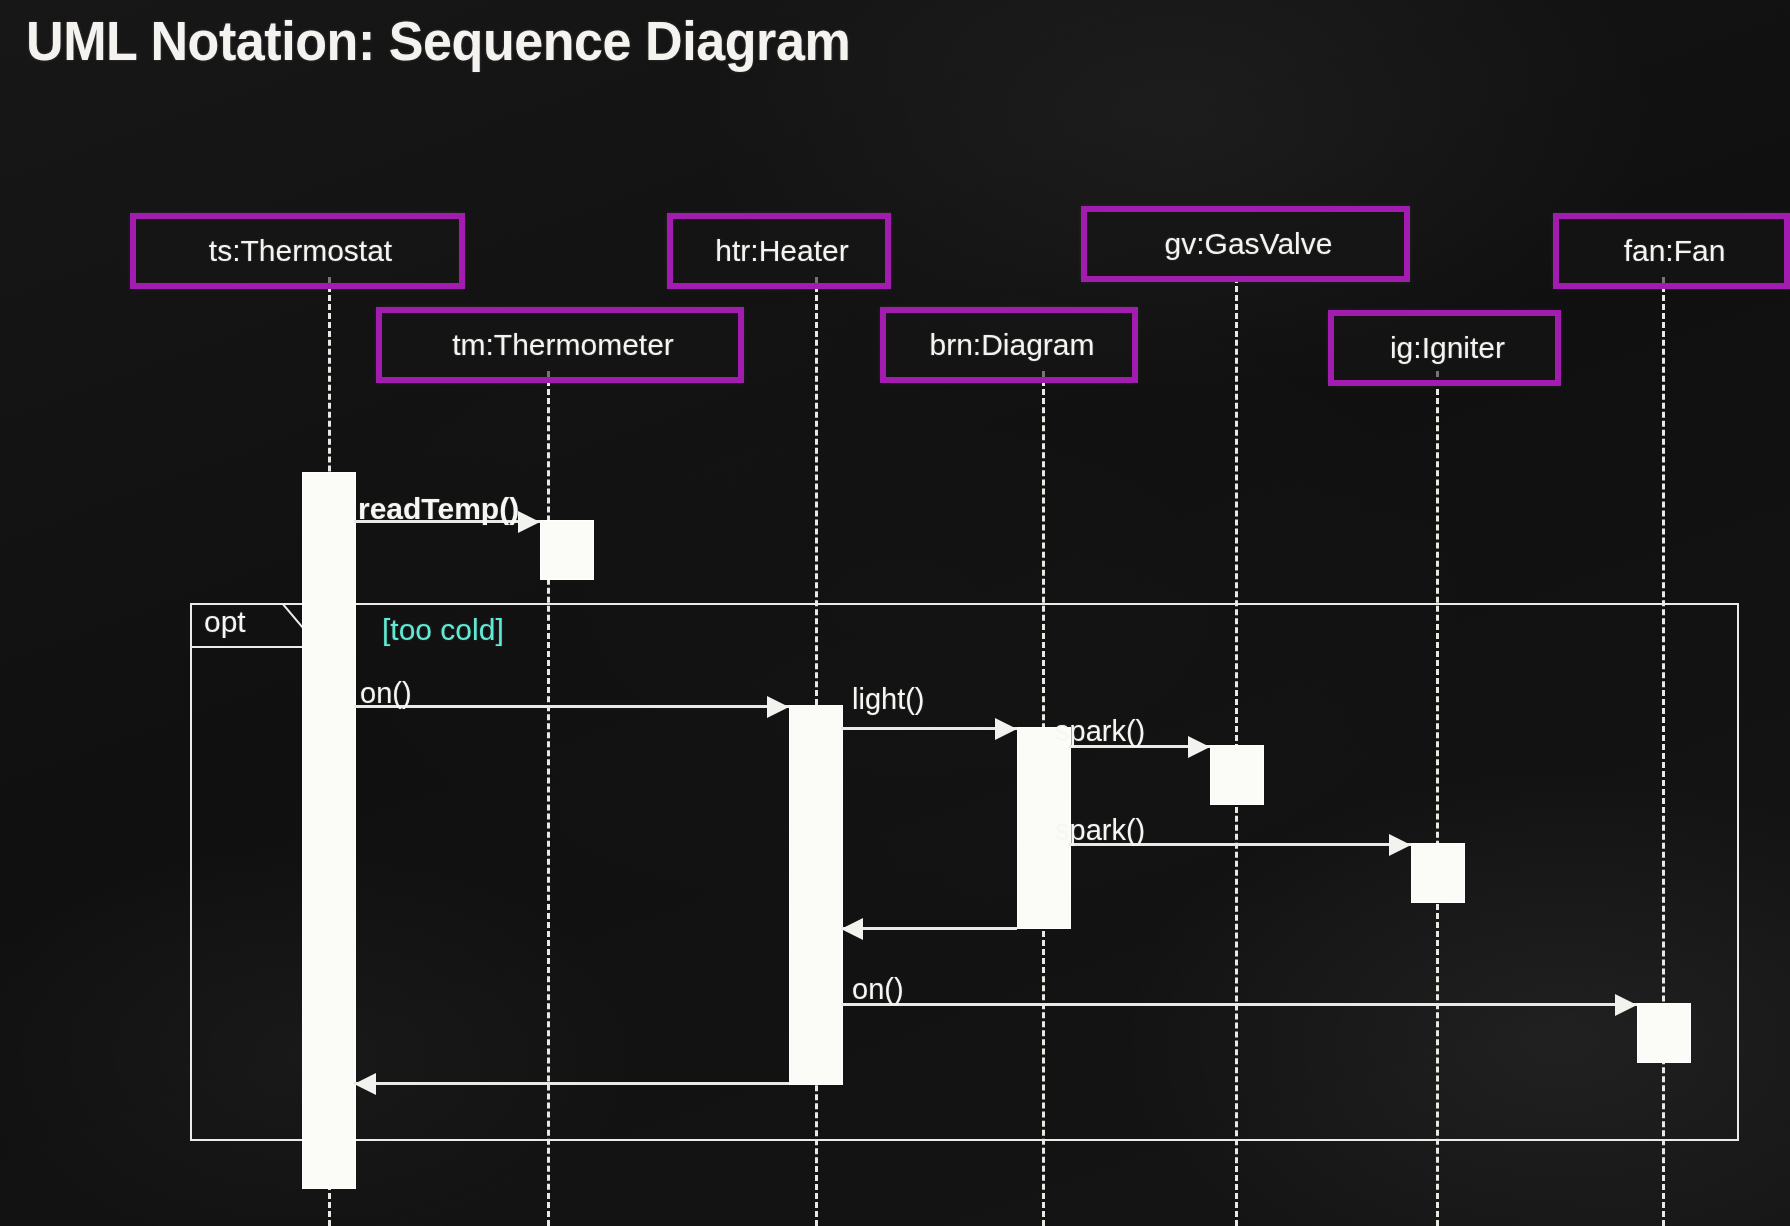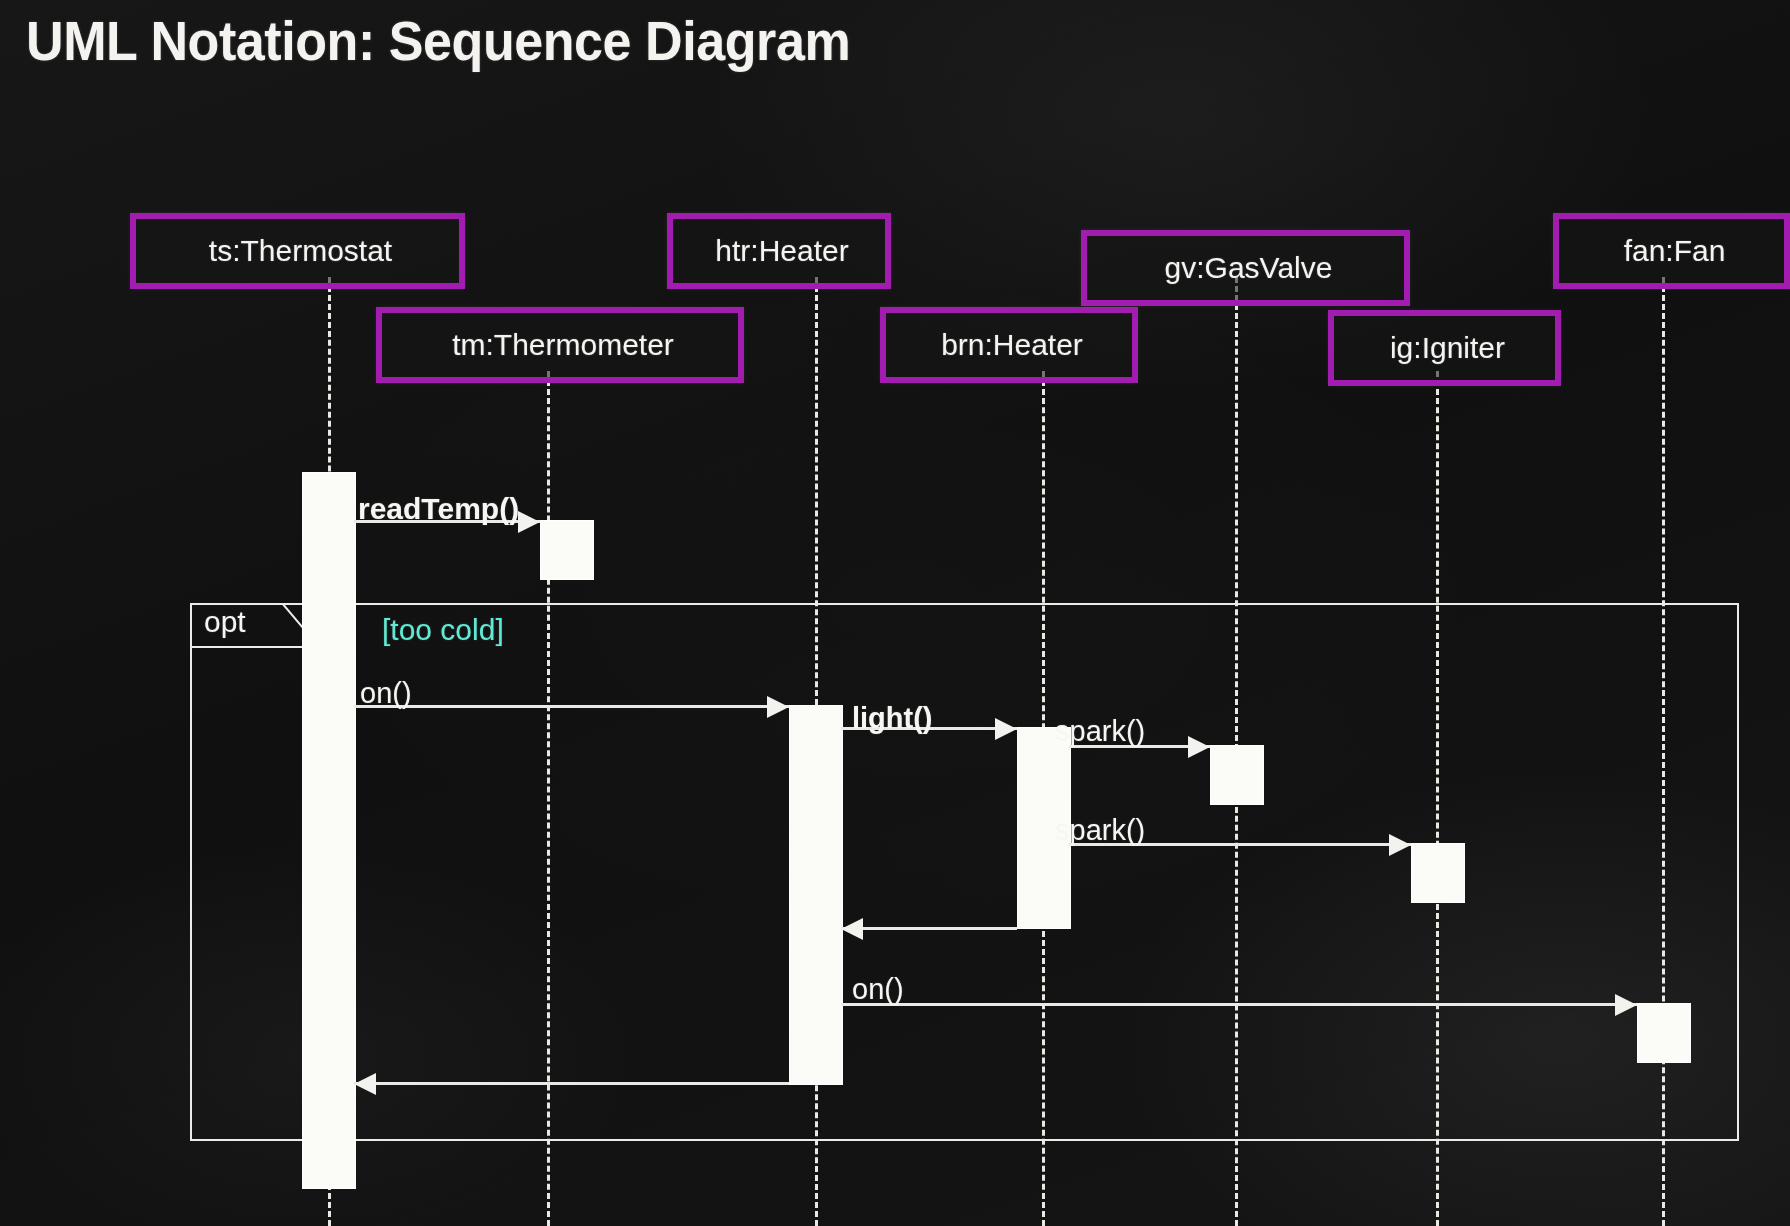--- a/index.html
+++ b/index.html
@@ -130,23 +130,23 @@
       <div class="obj-box" style="left: 130px; top: 213px; width: 317px; height: 64px;">
         <span>ts:Thermostat</span>
       </div>
       <div class="obj-box" style="left: 376px; top: 307px; width: 350px; height: 64px;">
         <span>tm:Thermometer</span>
       </div>
       <div class="obj-box" style="left: 667px; top: 213px; width: 206px; height: 64px;">
         <span>htr:Heater</span>
       </div>
       <div class="obj-box" style="left: 880px; top: 307px; width: 240px; height: 64px;">
-        <span>brn:Heater</span>
+        <span>brn:Diagram</span>
       </div>
-      <div class="obj-box" style="left: 1081px; top: 230px; width: 311px; height: 64px;">
+      <div class="obj-box" style="left: 1081px; top: 206px; width: 311px; height: 64px;">
         <span>gv:GasValve</span>
       </div>
       <div class="obj-box" style="left: 1328px; top: 310px; width: 215px; height: 64px;">
         <span>ig:Igniter</span>
       </div>
       <div class="obj-box" style="left: 1553px; top: 213px; width: 219px; height: 64px;">
         <span>fan:Fan</span>
       </div>
       <div class="activation" style="left: 302px; top: 472px; width: 52px; height: 715px;"></div>
       <div class="activation" style="left: 540px; top: 520px; width: 52px; height: 58px;"></div>
@@ -156,21 +156,21 @@
       <div class="activation" style="left: 1411px; top: 843px; width: 52px; height: 58px;"></div>
       <div class="activation" style="left: 1637px; top: 1003px; width: 52px; height: 58px;"></div>
       <div class="msg-line" style="left: 354px; top: 520px; width: 186px;"></div>
       <div class="arrow-head arrow-right" style="top: 511px; left: 518px;"></div>
       <div class="msg-label bold" style="left: 358px; top: 480px;">readTemp()</div>
       <div class="msg-line" style="left: 354px; top: 705px; width: 435px;"></div>
       <div class="arrow-head arrow-right" style="top: 696px; left: 767px;"></div>
       <div class="msg-label" style="left: 360px; top: 665px;">on()</div>
       <div class="msg-line" style="left: 841px; top: 727px; width: 176px;"></div>
       <div class="arrow-head arrow-right" style="top: 718px; left: 995px;"></div>
-      <div class="msg-label" style="left: 852px; top: 690px; font-weight: bold;">light()</div>
+      <div class="msg-label" style="left: 852px; top: 671px;">light()</div>
       <div class="msg-line" style="left: 1069px; top: 745px; width: 141px;"></div>
       <div class="arrow-head arrow-right" style="top: 736px; left: 1188px;"></div>
       <div class="msg-label" style="left: 1055px; top: 703px;">spark()</div>
       <div class="msg-line" style="left: 1069px; top: 843px; width: 342px;"></div>
       <div class="arrow-head arrow-right" style="top: 834px; left: 1389px;"></div>
       <div class="msg-label" style="left: 1055px; top: 802px;">spark()</div>
       <div class="msg-line" style="left: 841px; top: 927px; width: 176px;"></div>
       <div class="arrow-head arrow-left" style="top: 918px; left: 841px;"></div>
       <div class="msg-line" style="left: 841px; top: 1003px; width: 796px;"></div>
       <div class="arrow-head arrow-right" style="top: 994px; left: 1615px;"></div>

